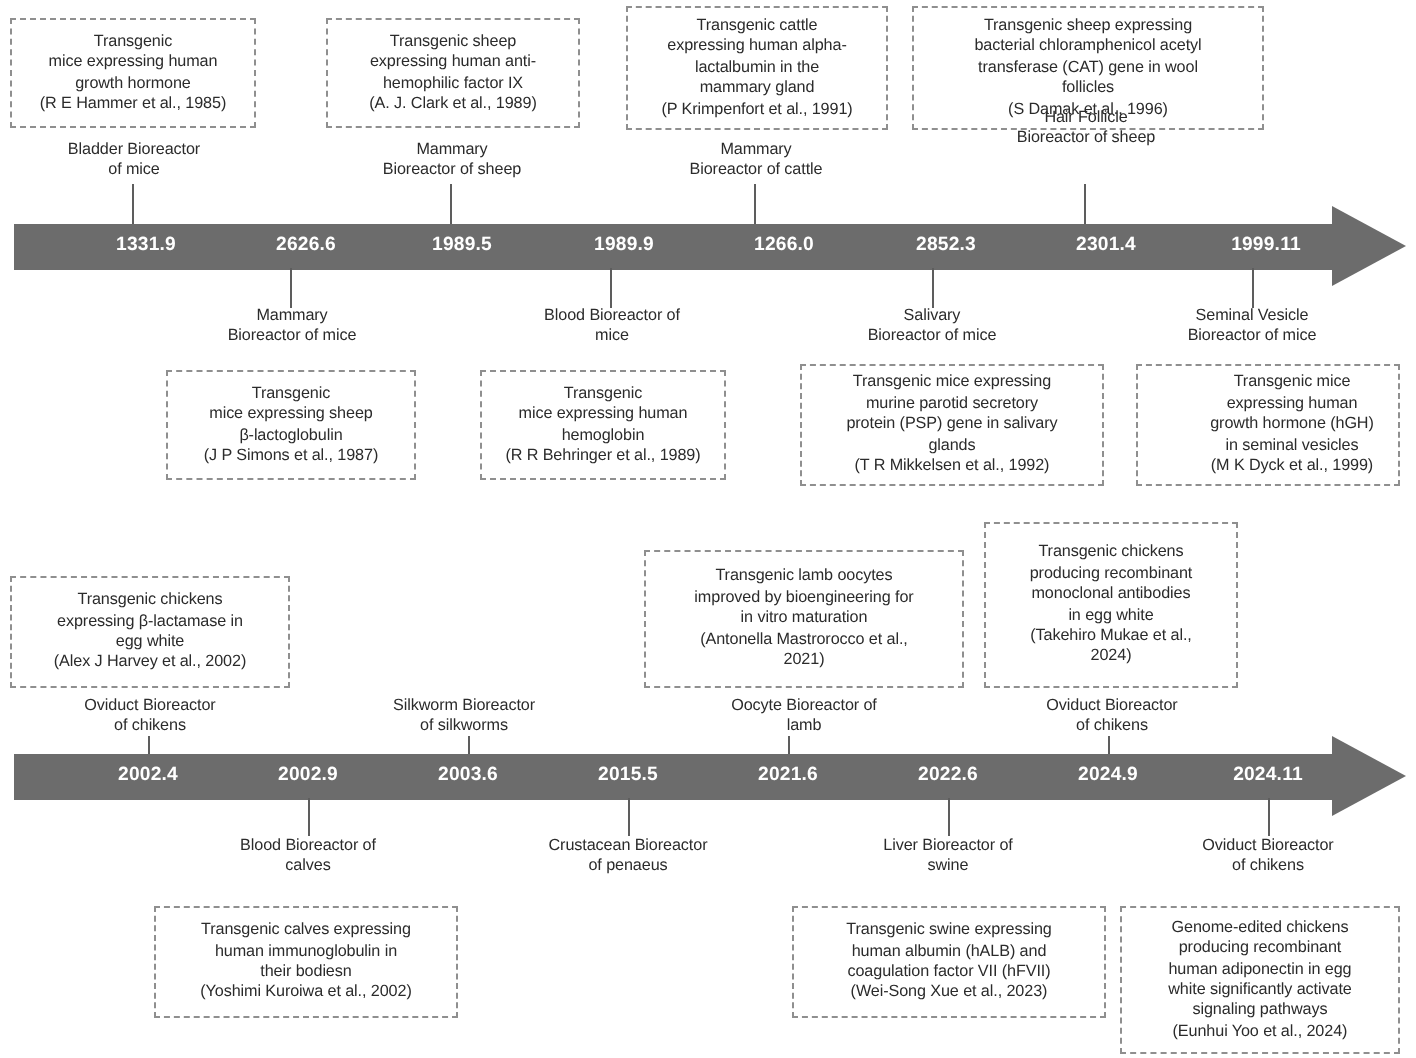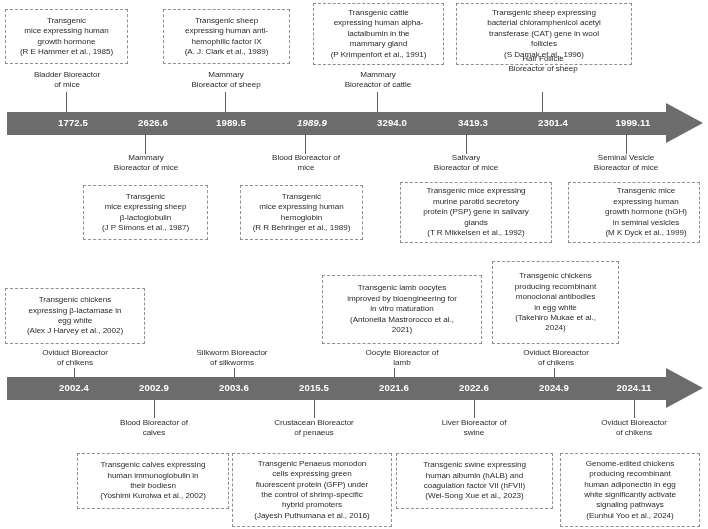--- a/index.html
+++ b/index.html
@@ -122,31 +122,31 @@
   <div class="tick" style="left:66px;  top:92px; height:20px;"></div>
   <div class="tick" style="left:225px; top:92px; height:20px;"></div>
   <div class="tick" style="left:377px; top:92px; height:20px;"></div>
   <div class="tick" style="left:542px; top:92px; height:20px;"></div>
 
   <div class="axis" style="left:7px; top:103px; width:696px;">
     <div class="bar" style="width:660px;"></div>
     <div class="head" style="left:659px;"></div>
 
     <div class="ylab" style="left:18px;  width:96px;">
-      <span>1772.5</span></div>
+      <span>1331.9</span></div>
     <div class="ylab" style="left:98px;  width:96px;">
       <span>2626.6</span></div>
     <div class="ylab" style="left:176px; width:96px;">
       <span>1989.5</span></div>
-    <div class="ylab" style="left:257px; width:96px;font-style:italic;">
+    <div class="ylab" style="left:257px; width:96px;">
       <span>1989.9</span></div>
     <div class="ylab" style="left:337px; width:96px;">
-      <span>3294.0</span></div>
+      <span>1266.0</span></div>
     <div class="ylab" style="left:418px; width:96px;">
-      <span>3419.3</span></div>
+      <span>2852.3</span></div>
     <div class="ylab" style="left:498px; width:96px;">
       <span>2301.4</span></div>
     <div class="ylab" style="left:578px; width:96px;">
       <span>1999.11</span></div>
   </div>
 
   <div class="tick" style="left:145px; top:134px; height:20px;"></div>
   <div class="tick" style="left:305px; top:134px; height:20px;"></div>
   <div class="tick" style="left:466px; top:134px; height:20px;"></div>
   <div class="tick" style="left:626px; top:134px; height:20px;"></div>
@@ -241,23 +241,20 @@
   <div class="cap" style="left:420px; top:418px; width:108px;">
     <span>Liver Bioreactor of<br>swine</span>
   </div>
   <div class="cap" style="left:580px; top:418px; width:108px;">
     <span>Oviduct Bioreactor<br>of chikens</span>
   </div>
 
   <div class="note" style="left:77px; top:453px; width:152px; height:56px;">
     <span>Transgenic calves expressing<br>human immunoglobulin in<br>their bodiesn<br>(Yoshimi Kuroiwa et al., 2002)</span>
   </div>
-  <div class="note" style="left:232px; top:453px; width:160px; height:74px;">
-    <span>Transgenic Penaeus monodon<br>cells expressing green<br>fluorescent protein (GFP) under<br>the control of shrimp-specific<br>hybrid promoters<br>(Jayesh Puthumana et al., 2016)</span>
-  </div>
   <div class="note" style="left:396px; top:453px; width:157px; height:56px;">
     <span>Transgenic swine expressing<br>human albumin (hALB) and<br>coagulation factor VII (hFVII)<br>(Wei-Song Xue et al., 2023)</span>
   </div>
   <div class="note" style="left:560px; top:453px; width:140px; height:74px;">
     <span>Genome-edited chickens<br>producing recombinant<br>human adiponectin in egg<br>white significantly activate<br>signaling pathways<br>(Eunhui Yoo et al., 2024)</span>
   </div>
 
 </div>
 
 </body></html>

